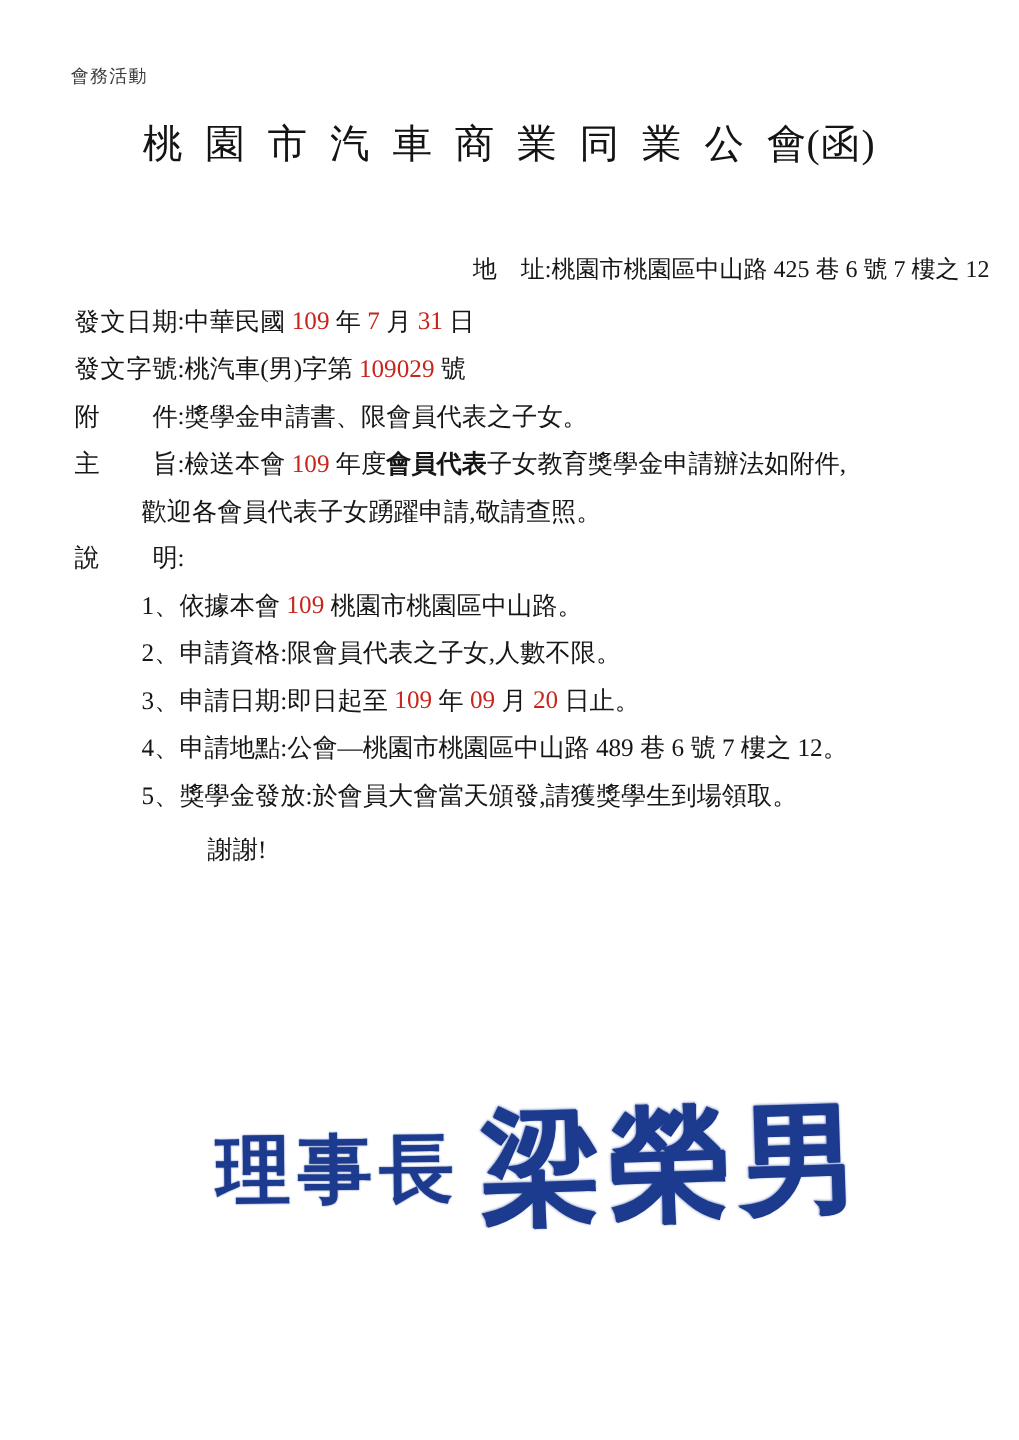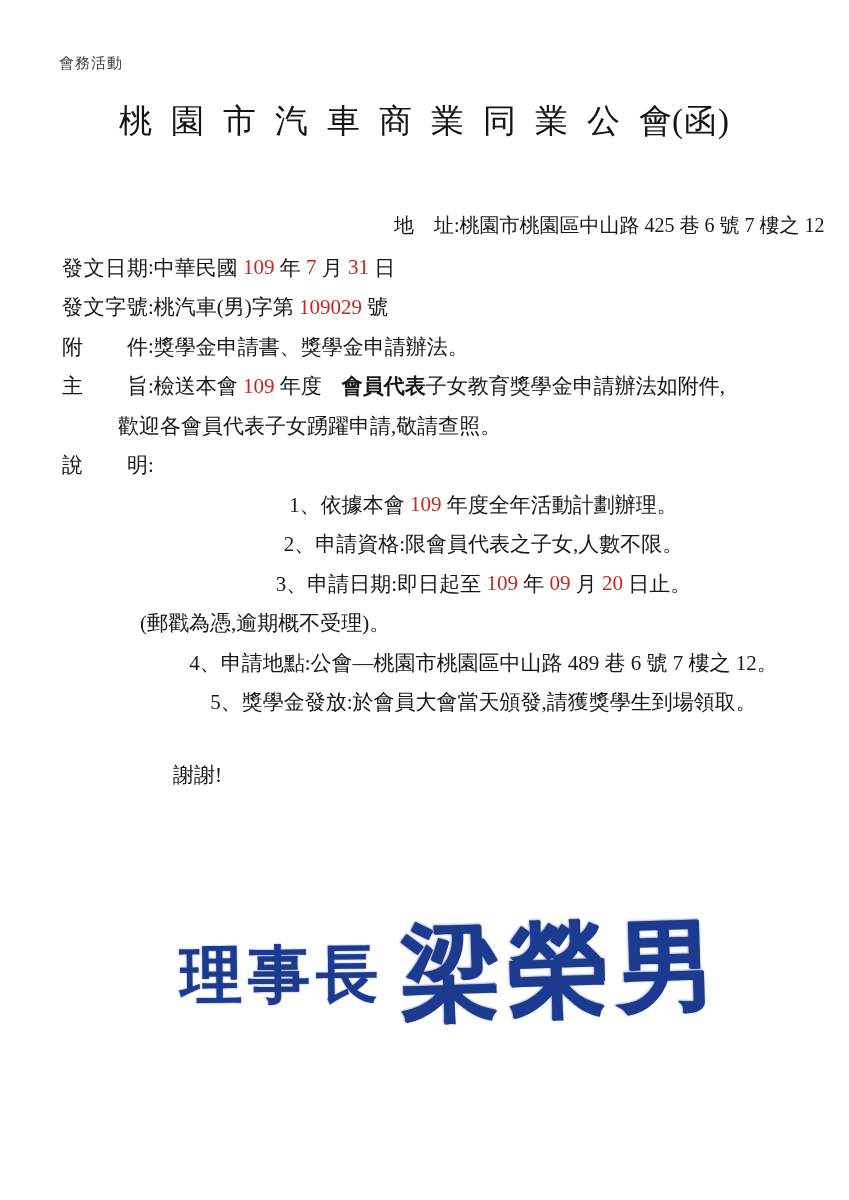--- a/index.html
+++ b/index.html
@@ -31,29 +31,29 @@
     white-space:pre;color:#161616;
   }
   
   #doc-body{position:absolute;left:0;top:248px;width:100%;}
   .line{
     height:39.5px;display:flex;align-items:center;
     white-space:pre;font-size:21px;color:#161616;
   }
   .line.label-line{padding-left:62px;}
   .line.content{padding-left:118px;}
-  .line.list{padding-left:118px;justify-content:center;}
+  .line.list{padding-left:118px;}
   .line.paren{padding-left:140px;}
-  .line.thanks{padding-left:173px;margin-top:33px;}
+  .line.thanks{padding-left:173px;margin-top:6px;}
   .lab{
     display:inline-flex;width:86px;
     justify-content:space-between;
   }
   .red{color:var(--accent-red,#c8251c);}
-  .bold{font-weight:bold;margin-left:20px;}
+  .bold{font-weight:bold;}
   
   #stamp{
     position:absolute;left:180px;top:905px;
     display:flex;align-items:center;
     color:var(--ink-blue,#1c3a8e);
     transform:rotate(-0.6deg);
     white-space:nowrap;
   }
   #stamp .stamp-title{
     font-size:62px;font-weight:700;letter-spacing:6px;
@@ -77,28 +77,27 @@
     <span class="main">桃園市汽車商業同業公會</span><span class="suffix">(函)</span>
   </div>
 
   <div id="address">
     <div>地　址:桃園市桃園區中山路 425 巷 6 號 7 樓之 12</div>
   </div>
 
   <div id="doc-body">
       <div class="line label-line"><span class="lab"><span>發</span><span>文</span><span>日</span><span>期</span></span><span>:</span><span>中華民國 </span><span class="red">109</span><span> 年 </span><span class="red">7</span><span> 月 </span><span class="red">31</span><span> 日</span></div>
       <div class="line label-line"><span class="lab"><span>發</span><span>文</span><span>字</span><span>號</span></span><span>:</span><span>桃汽車(男)字第 </span><span class="red">109029</span><span> 號</span></div>
-      <div class="line label-line"><span class="lab"><span>附</span><span>件</span></span><span>:</span><span>獎學金申請書、獎學金申請辦法。</span></div>
+      <div class="line label-line"><span class="lab"><span>附</span><span>件</span></span><span>:</span><span>獎學金申請書、限會員代表之子女。</span></div>
       <div class="line label-line"><span class="lab"><span>主</span><span>旨</span></span><span>:</span><span>檢送本會 </span><span class="red">109</span><span> 年度</span><span class="bold">會員代表</span><span>子女教育獎學金申請辦法如附件,</span></div>
       <div class="line content"><span>歡迎各會員代表子女踴躍申請,敬請查照。</span></div>
       <div class="line label-line"><span class="lab"><span>說</span><span>明</span></span><span>:</span></div>
-      <div class="line list"><span>1、依據本會 </span><span class="red">109</span><span> 年度全年活動計劃辦理。</span></div>
+      <div class="line list"><span>1、依據本會 </span><span class="red">109</span><span> 桃園市桃園區中山路。</span></div>
       <div class="line list"><span>2、申請資格:限會員代表之子女,人數不限。</span></div>
       <div class="line list"><span>3、申請日期:即日起至 </span><span class="red">109</span><span> 年 </span><span class="red">09</span><span> 月 </span><span class="red">20</span><span> 日止。</span></div>
-      <div class="line paren"><span>(郵戳為憑,逾期概不受理)。</span></div>
       <div class="line list"><span>4、申請地點:公會—桃園市桃園區中山路 489 巷 6 號 7 樓之 12。</span></div>
       <div class="line list"><span>5、獎學金發放:於會員大會當天頒發,請獲獎學生到場領取。</span></div>
       <div class="line thanks"><span>謝謝!</span></div>
     </div>
 
   <div id="stamp">
     <span class="stamp-title">理事長</span>
     <span class="stamp-name">梁榮男</span>
   </div>
 

